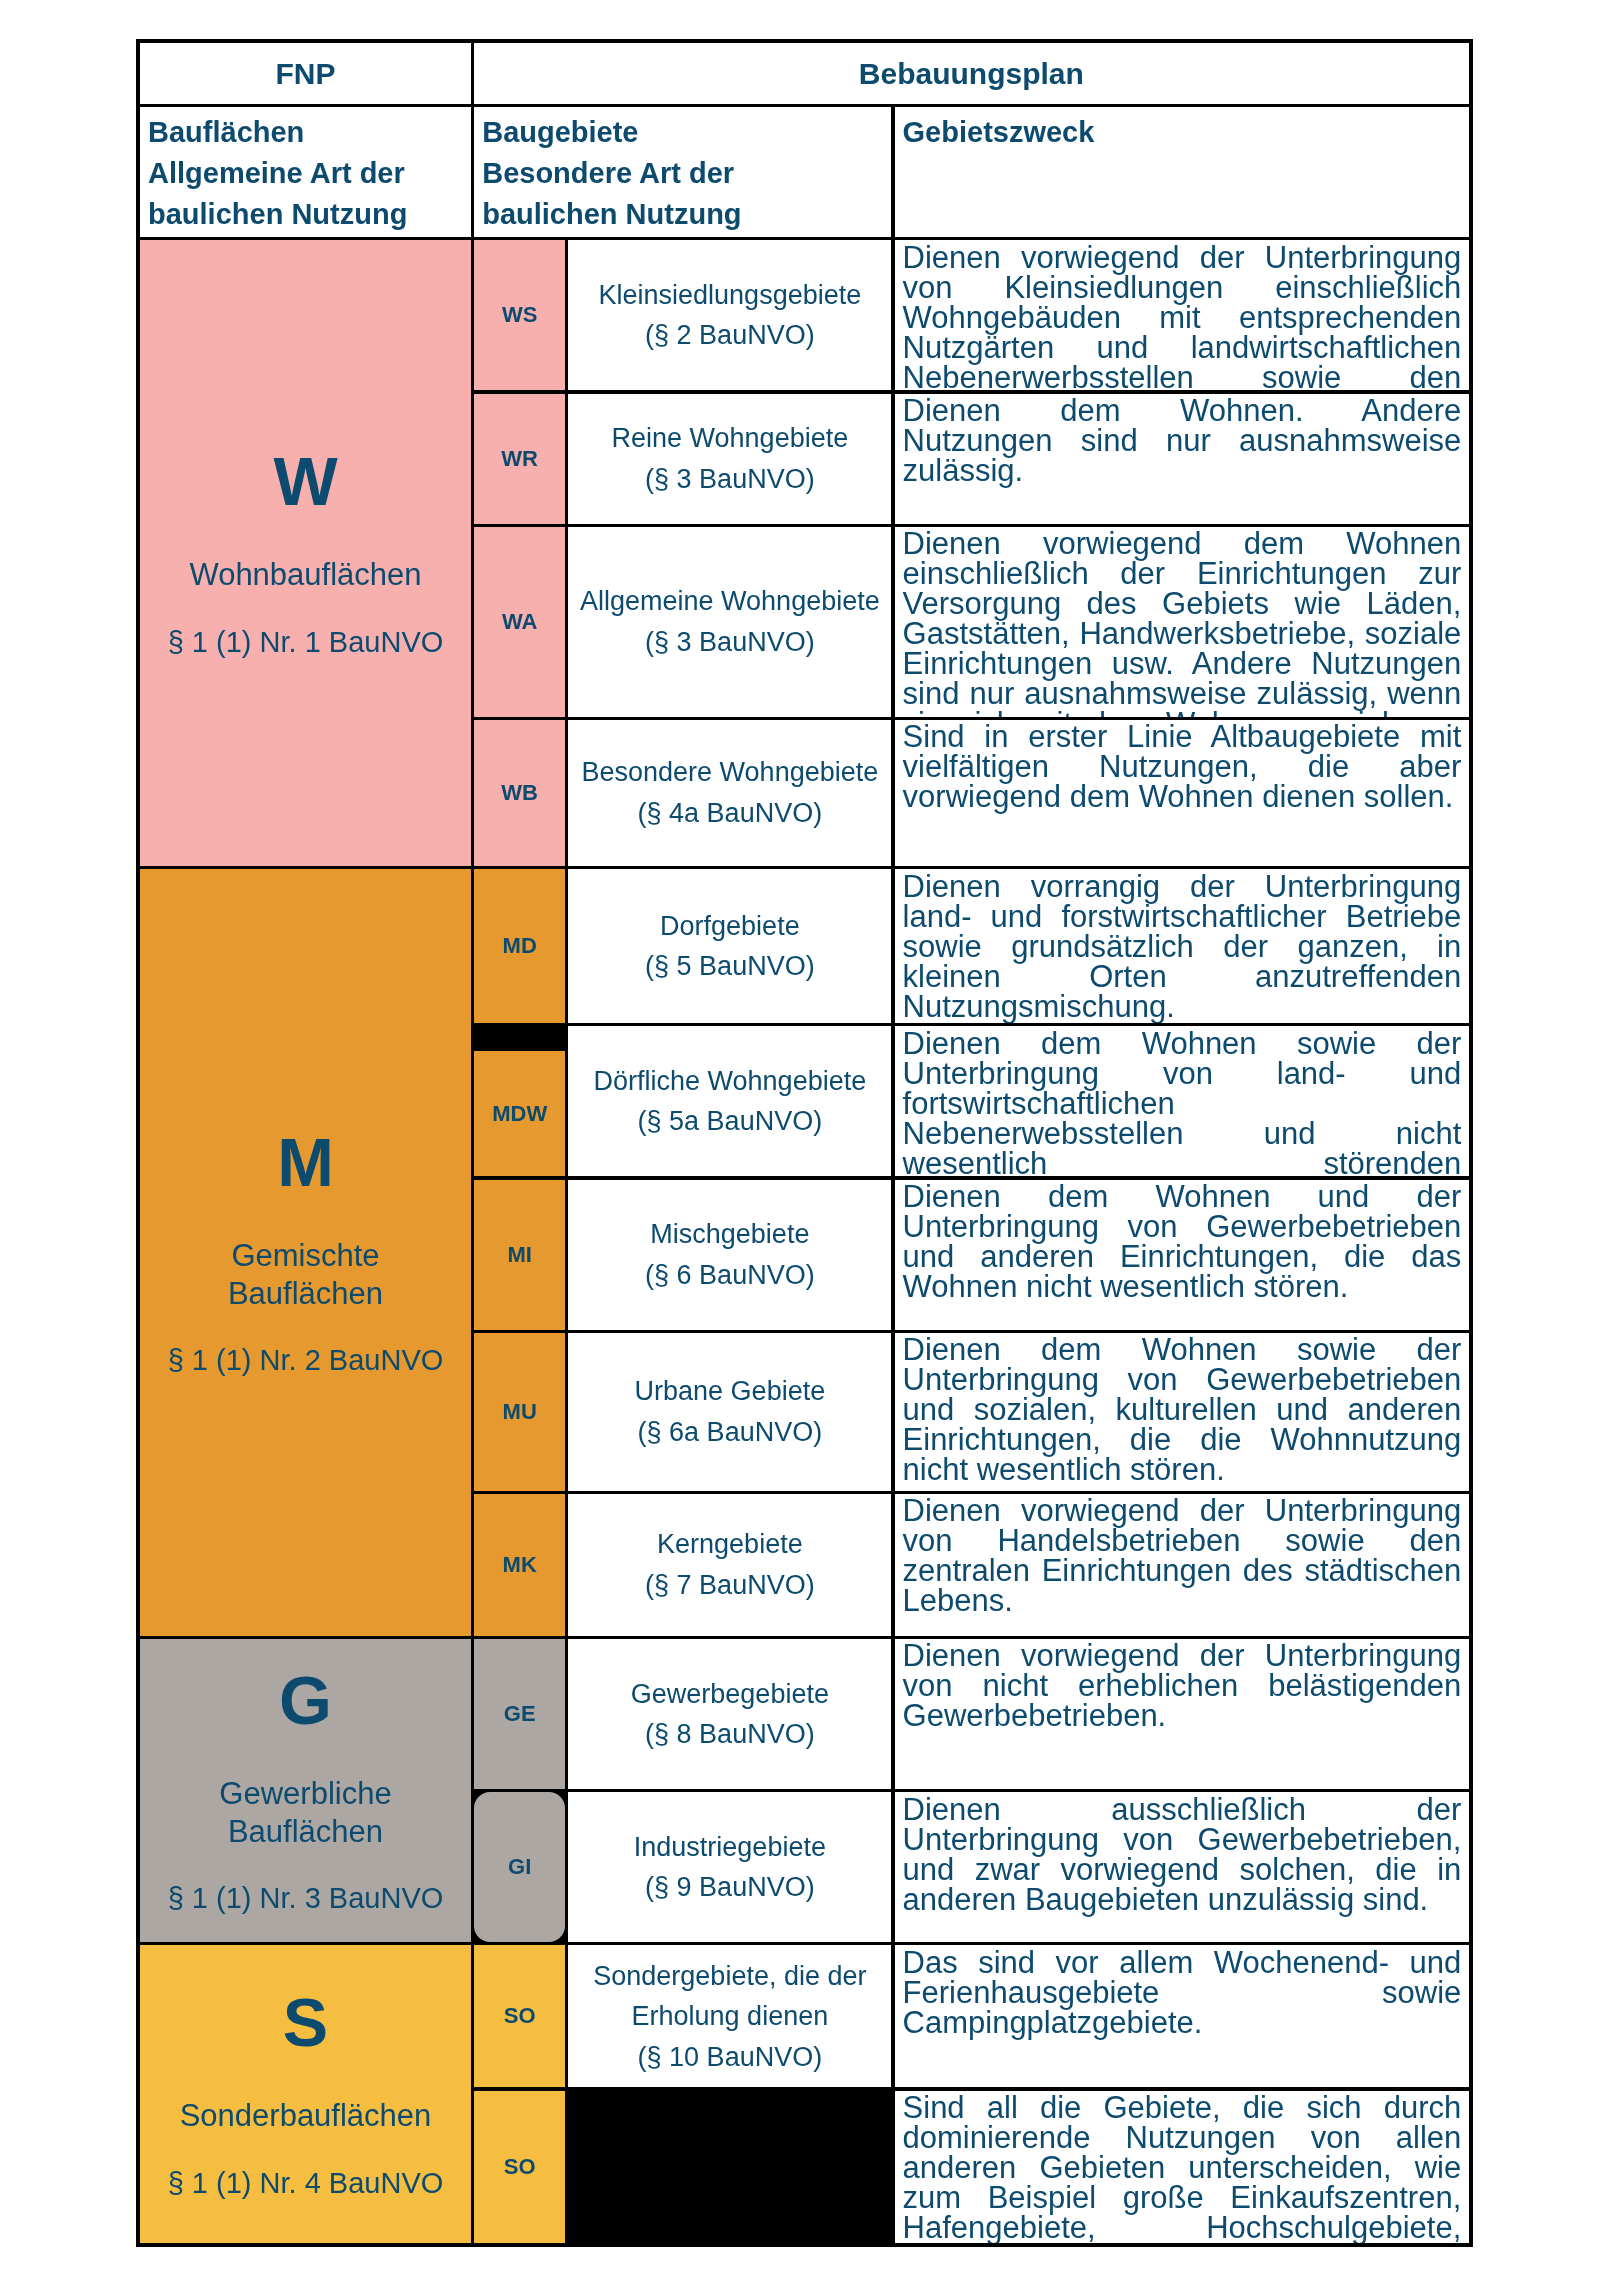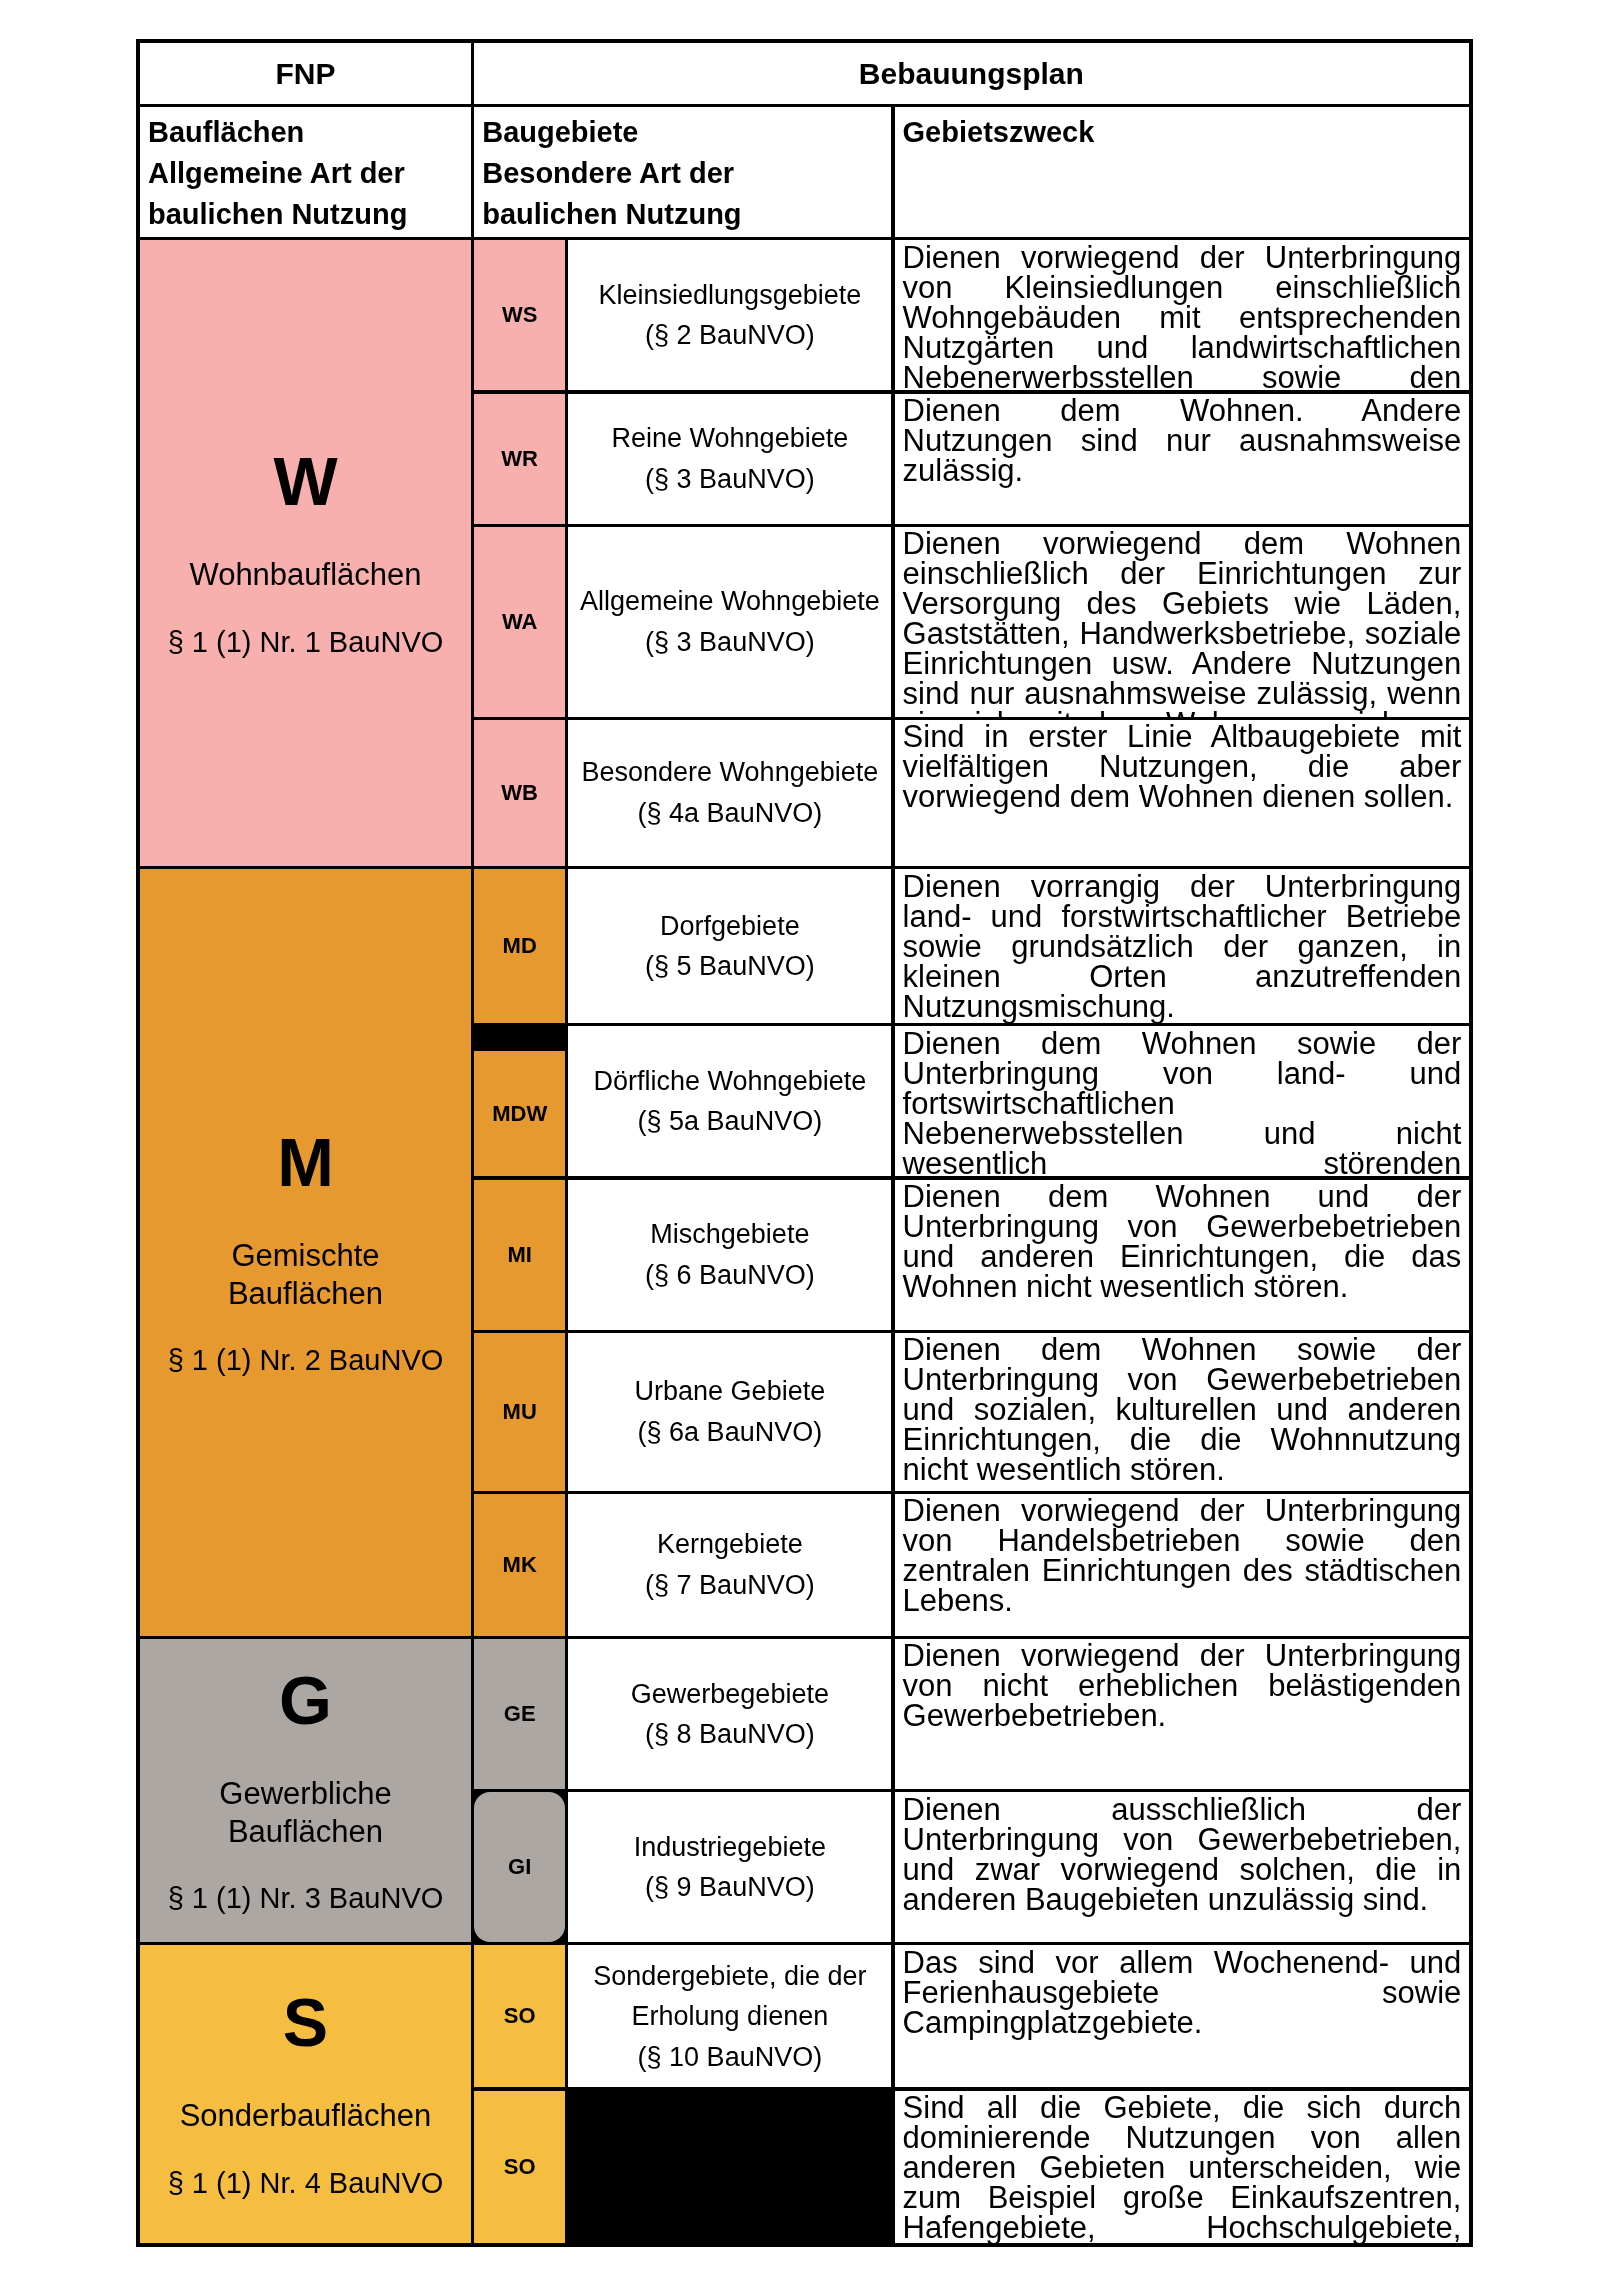--- a/index.html
+++ b/index.html
@@ -2,21 +2,21 @@
 <html style="font-size:13px"><head>
 <meta charset="utf-8">
 <style>
   html,body { margin:0; padding:0; background:#ffffff; }
   .page {
     position:relative;
     width:1621px;
     height:2295px;
     background:#ffffff;
     font-family:"Liberation Sans","DejaVu Sans",sans-serif;
-    color:#000000;
+    color:#0c4a6e;
   }
   .table {
     position:absolute;
     left:136px;
     top:39px;
     display:grid;
     grid-template-columns:331px 91px 323px 574px;
     grid-template-rows:61px 130px 150px 130px 190px 146px 154px 150px 150px 158px 142px 150px 150px 142px 152px;
     gap:3.2px;
     background:#000000;

